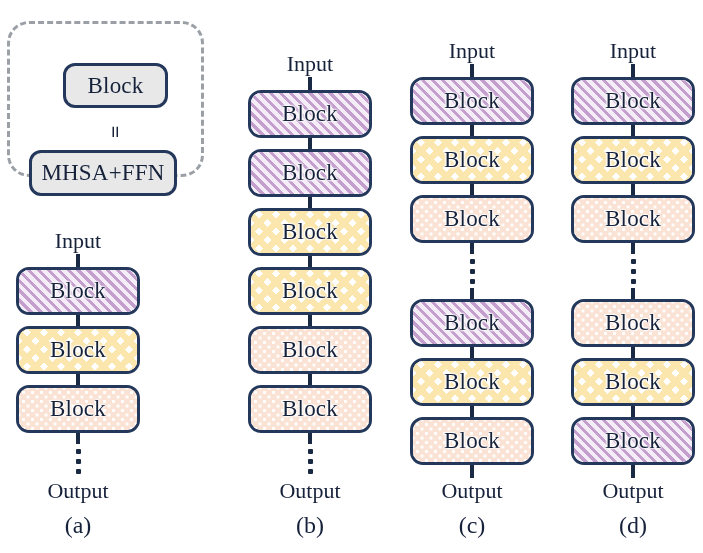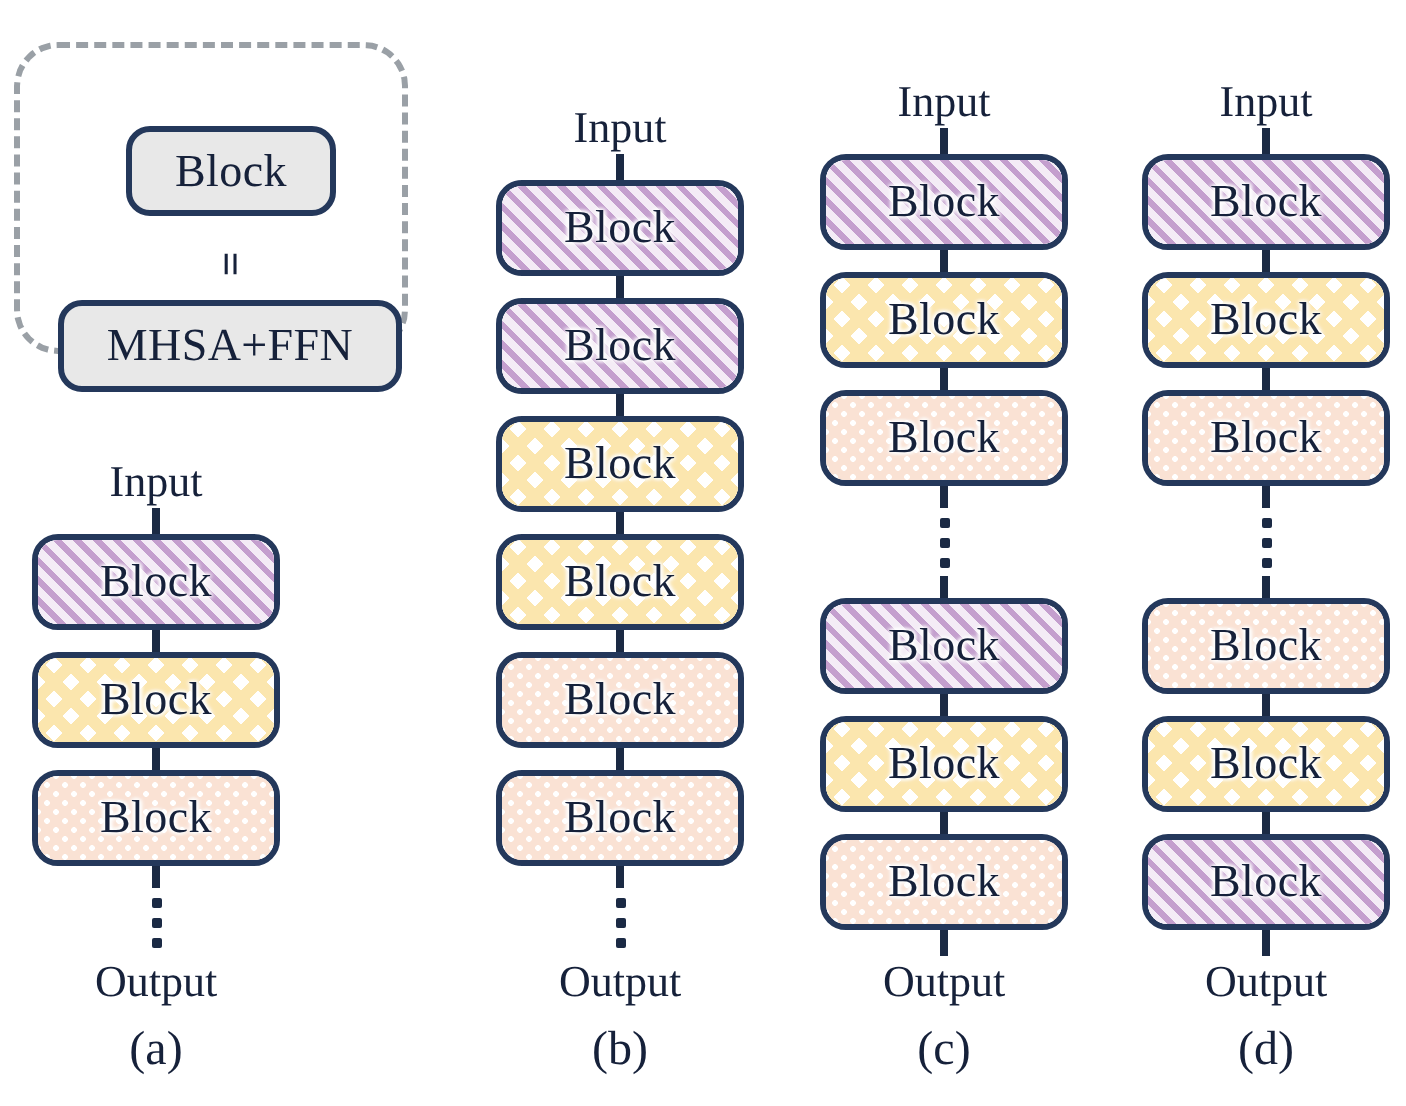--- a/index.html
+++ b/index.html
@@ -27,21 +27,21 @@
     box-sizing:border-box;
     background:#e8e8e8;
     border:3px solid #24385B;
     border-radius:12px;
     display:flex;align-items:center;justify-content:center;
     font-size:23px;
     color:#16213a;
     letter-spacing:.2px;
   }
   .legend-block.top{ left:53px; top:39px; width:105px; height:45px; }
-  .legend-block.bottom{ left:19px; top:126px; width:172px; height:46px;font-family:Liberation Serif, serif; }
+  .legend-block.bottom{ left:19px; top:126px; width:148px; height:46px;font-family:Liberation Serif, serif; }
   .legend-eq{
     position:absolute;
     left:90px; top:96px;
     width:30px; height:24px;
     display:flex;align-items:center;justify-content:center;
     font-size:22px;font-weight:bold;
     color:#16213a;
     transform:rotate(90deg);
   }
 

